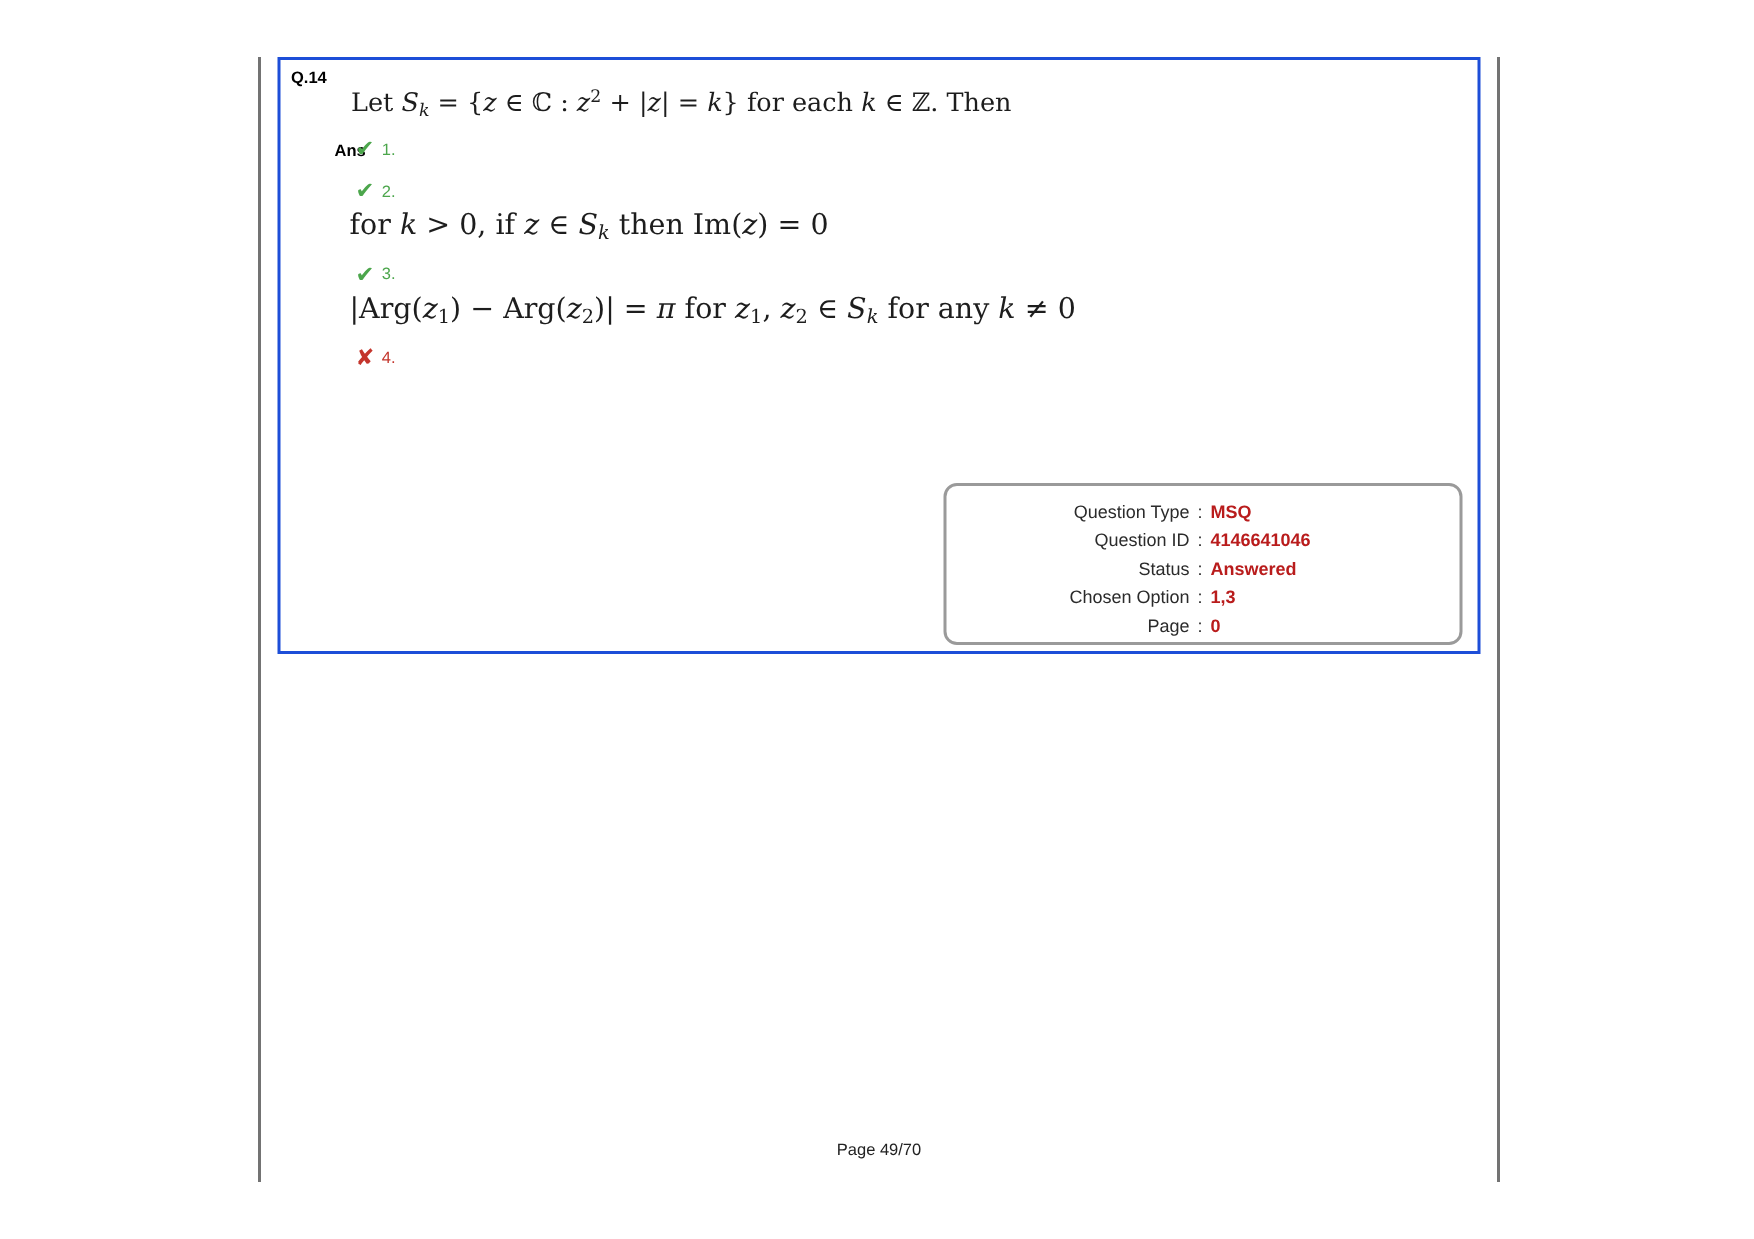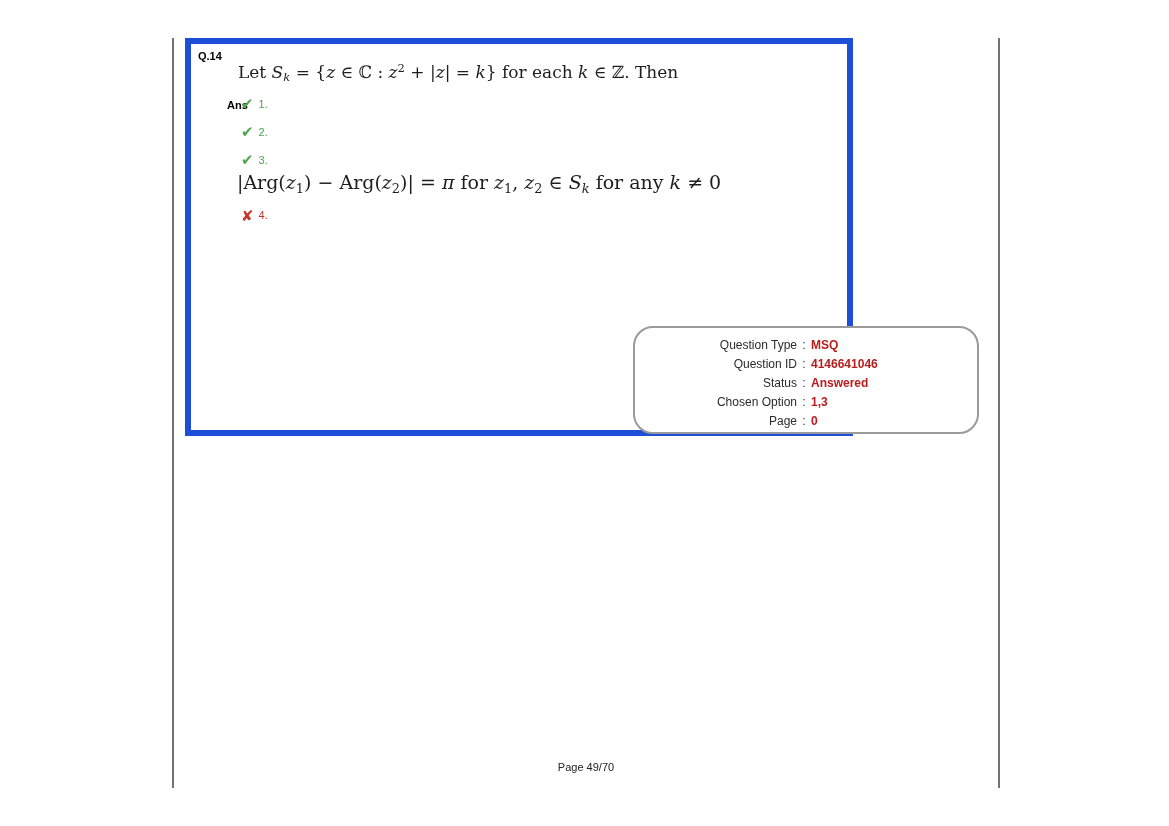--- a/index.html
+++ b/index.html
@@ -16,22 +16,22 @@
     width: 2px;
     height: 750px;
     background: #737373;
   }
   .page-rule.left  { left: 172px; }
   .page-rule.right { left: 998px; }
 
   .question-panel {
     position: absolute;
     left: 185px; top: 38px;
-    width: 668px; height: 398px;
-    border: 6px solid #1d4ed8;
+    width: 802px; height: 398px;
+    border: 2px solid #1d4ed8;
     background: #ffffff;
   }
   .q-number {
     position: absolute;
     left: 7px; top: 6px;
     font-size: 11px;
     font-weight: bold;
     color: #000;
   }
   .ans-label {
@@ -86,21 +86,21 @@
   .seg-i   { font-style: italic; }
   .seg-sub  { font-style: italic; font-size: 68%; vertical-align: -0.28em; }
   .seg-subr { font-style: normal; font-size: 68%; vertical-align: -0.28em; }
   .seg-sup  { font-style: normal; font-size: 68%; vertical-align: 0.5em; }
 
   .info-panel {
     position: absolute;
     left: 442px; top: 282px;
     width: 346px; height: 108px;
     border: 2px solid #9a9a9a;
-    border-radius: 20px;
+    border-radius: 9px;
     background: #ffffff;
     padding-top: 10px;
   }
   .info-row {
     display: flex;
     align-items: baseline;
     height: 19px;
     font-size: 12px;
     color: #2b2b2b;
   }
@@ -146,20 +146,21 @@
         <span class="icon">✔</span>
         <span class="num">1.</span>
       </div>
     </div>
 
     <div class="option opt-correct">
       <div class="option-marker">
         <span class="icon">✔</span>
         <span class="num">2.</span>
       </div>
+      <div class="option-text"><span class="seg-r">for </span><span class="seg-i">k</span><span class="seg-r"> &gt; 0, if </span><span class="seg-i">z</span><span class="seg-r"> ∈ </span><span class="seg-i">S</span><span class="seg-sub">k</span><span class="seg-r"> then Im(</span><span class="seg-i">z</span><span class="seg-r">) = 0</span></div>
     </div>
 
     <div class="option opt-correct">
       <div class="option-marker">
         <span class="icon">✔</span>
         <span class="num">3.</span>
       </div>
       <div class="option-text"><span class="seg-r">|Arg(</span><span class="seg-i">z</span><span class="seg-subr">1</span><span class="seg-r">) − Arg(</span><span class="seg-i">z</span><span class="seg-subr">2</span><span class="seg-r">)| = </span><span class="seg-i">π</span><span class="seg-r"> for </span><span class="seg-i">z</span><span class="seg-subr">1</span><span class="seg-r">, </span><span class="seg-i">z</span><span class="seg-subr">2</span><span class="seg-r"> ∈ </span><span class="seg-i">S</span><span class="seg-sub">k</span><span class="seg-r"> for any </span><span class="seg-i">k</span><span class="seg-r"> ≠ 0</span></div>
     </div>
 

